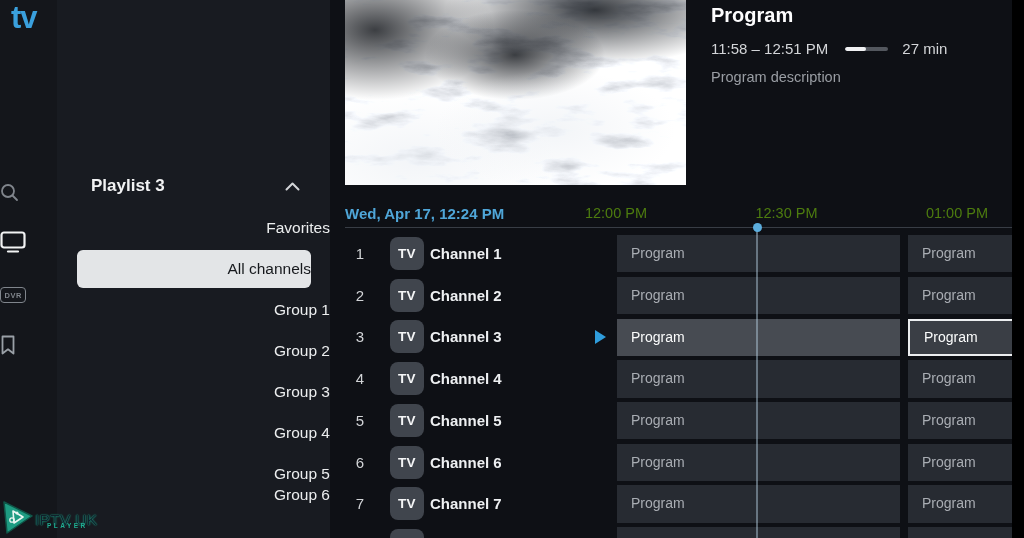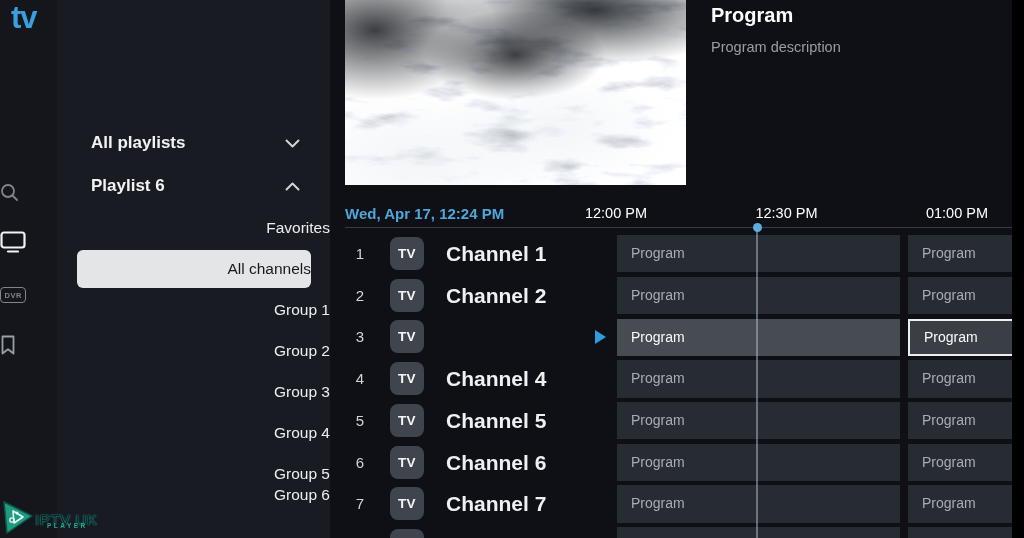--- a/index.html
+++ b/index.html
@@ -33,30 +33,30 @@
   #prog-info{position:absolute;left:711px;top:0;width:310px;}
   #prog-title{margin-top:4px;font-size:20px;font-weight:bold;color:#fdfdfe;}
   #prog-meta{display:flex;align-items:center;margin-top:13px;}
   #prog-time{font-size:15px;color:#d3d5d8;}
   #prog-bar{width:43px;height:4px;border-radius:2px;background:#53575e;margin-left:17px;overflow:hidden;}
   #prog-fill{height:100%;background:#f0f1f3;border-radius:2px;}
   #prog-remaining{font-size:15px;color:#d3d5d8;margin-left:14px;}
   #prog-desc{margin-top:12px;font-size:14.5px;color:#9a9ea4;}
   
   #epg-date{position:absolute;left:345px;top:205px;font-size:15px;font-weight:bold;color:#4fa6d8;}
-  .tick{position:absolute;top:205px;transform:translateX(-50%);font-size:14.5px;color:#ffffff;white-space:nowrap;}
+  .tick{position:absolute;top:205px;transform:translateX(-50%);font-size:14.5px;color:#4d7c0f;white-space:nowrap;}
   #epg-divider{position:absolute;left:345px;top:227px;width:679px;height:1px;background:#383d45;}
   #now-line{position:absolute;left:756px;top:228px;width:1.5px;height:310px;background:rgba(185,210,228,.45);z-index:6;}
   #now-dot{position:absolute;left:752.5px;top:223px;width:9px;height:9px;border-radius:50%;background:#5caede;z-index:7;}
   #rows{position:absolute;left:330px;top:233px;width:694px;height:305px;overflow:hidden;}
   .chrow{position:absolute;left:0;width:694px;height:41.7px;}
   .num{position:absolute;left:16px;top:0;width:28px;line-height:41.7px;text-align:center;font-size:15px;color:#d2d4d7;}
   .chicon{position:absolute;left:60px;top:4px;width:34px;height:33px;border-radius:8px;background:#40454d;display:flex;align-items:center;justify-content:center;}
   .chicon span{font-size:13.5px;font-weight:800;color:#f4f5f6;letter-spacing:.3px;}
-  .chname{position:absolute;left:116px;top:0;line-height:41.7px;font-size:21px;font-weight:bold;color:#eef0f2;}
+  .chname{position:absolute;left:100px;top:0;line-height:41.7px;font-size:15px;font-weight:bold;color:#eef0f2;}
   .playtri{position:absolute;left:265px;top:14px;width:0;height:0;border-top:7px solid transparent;border-bottom:7px solid transparent;border-left:11px solid #2f9ddc;}
   .cell{position:absolute;top:2.2px;height:37.3px;background:#272b32;color:#a9adb3;font-size:14px;line-height:37.3px;padding-left:14px;box-sizing:border-box;white-space:nowrap;overflow:hidden;}
   .cell.playing{background:#474b52;color:#fbfcfc;}
   .cell.focused{background:#3a3e45;color:#fbfcfc;border:2px solid #eceef0;line-height:33.3px;}
   
   #watermark{position:absolute;left:1px;top:496px;width:110px;height:42px;z-index:9;}
   #wm-title{position:absolute;left:34px;top:15px;font-size:15.5px;font-weight:400;color:#10202c;letter-spacing:.3px;text-shadow:0 0 1px #1fa386,0 0 2px #1fa386;}
   #wm-sub{position:absolute;left:46px;top:26px;font-size:6.5px;font-weight:bold;color:#1fae92;letter-spacing:2.5px;}
 </style>
 </head>
@@ -82,28 +82,22 @@
       <span class="dvr-box">DVR</span>
     </div>
     <div class="rail-icon" id="icon-bookmarks">
       <svg width="16" height="20" viewBox="0 0 16 20">
           <path d="M2.5 1.5h11v17l-5.5-4.2L2.5 18.5z" fill="none" stroke="#9aa0a7" stroke-width="1.8" stroke-linejoin="round"></path>
         </svg>
     </div>
   </aside>
 
   <nav id="panel">
-    <div class="pl-header" id="hdr-all">
-      <span class="lbl">All playlists</span>
-      <svg width="15" height="9" viewBox="0 0 15 9">
-          <polyline points="1.5,1.5 7.5,7.5 13.5,1.5" fill="none" stroke="#d2d5d8" stroke-width="2" stroke-linecap="round" stroke-linejoin="round"></polyline>
-        </svg>
-    </div>
     <div class="pl-header" id="hdr-pl1">
-      <span class="lbl">Playlist 6</span>
+      <span class="lbl">Playlist 3</span>
       <svg width="15" height="9" viewBox="0 0 15 9">
           <polyline points="1.5,7.5 7.5,1.5 13.5,7.5" fill="none" stroke="#d2d5d8" stroke-width="2" stroke-linecap="round" stroke-linejoin="round"></polyline>
         </svg>
     </div>
     <div id="pl-items">
         <div class="pl-item" style="top: 207.5px;">Favorites</div>
         <div class="pl-item selected" style="top: 249.5px;">All channels</div>
         <div class="pl-item" style="top: 289.5px;">Group 1</div>
         <div class="pl-item" style="top: 330.5px;">Group 2</div>
         <div class="pl-item" style="top: 371.5px;">Group 3</div>
@@ -143,20 +137,27 @@
       <ellipse cx="250" cy="10" rx="150" ry="55" fill="url(#dkTR)"></ellipse>
       <ellipse cx="30" cy="30" rx="120" ry="70" fill="url(#dkTL)"></ellipse>
       <ellipse cx="170" cy="55" rx="90" ry="45" fill="url(#dkTL)"></ellipse>
       <ellipse cx="70" cy="160" rx="140" ry="70" fill="url(#ltBL)"></ellipse>
       <ellipse cx="210" cy="130" rx="120" ry="60" fill="url(#ltBL)"></ellipse>
     </svg>
   </div>
 
   <section id="prog-info">
     <div id="prog-title">Program</div>
+    <div id="prog-meta">
+      <span id="prog-time">11:58 – 12:51 PM</span>
+      <div id="prog-bar">
+          <div id="prog-fill" style="width: 49%;"></div>
+        </div>
+      <span id="prog-remaining">27 min</span>
+    </div>
     <div id="prog-desc">Program description</div>
   </section>
 
   <div id="epg-date">Wed, Apr 17, 12:24 PM</div>
   <div id="ticks">
       <span class="tick" style="left: 616px;">12:00 PM</span>
       <span class="tick" style="left: 786.5px;">12:30 PM</span>
       <span class="tick" style="left: 957px;">01:00 PM</span>
     </div>
   <div id="epg-divider"></div>
@@ -180,20 +181,21 @@
         </div>
         <span class="chname">Channel 2</span>
         <div class="cell" style="left: 287px; width: 283px;">Program</div>
         <div class="cell" style="left: 578px; width: 446px;">Program</div>
       </div>
       <div class="chrow" style="top: 83.4px;">
         <span class="num">3</span>
         <div class="chicon">
           <span>TV</span>
         </div>
+        <span class="chname">Channel 3</span>
         <div class="playtri"></div>
         <div class="cell playing" style="left: 287px; width: 283px;">Program</div>
         <div class="cell focused" style="left: 578px; width: 446px;">Program</div>
       </div>
       <div class="chrow" style="top: 125.1px;">
         <span class="num">4</span>
         <div class="chicon">
           <span>TV</span>
         </div>
         <span class="chname">Channel 4</span>

